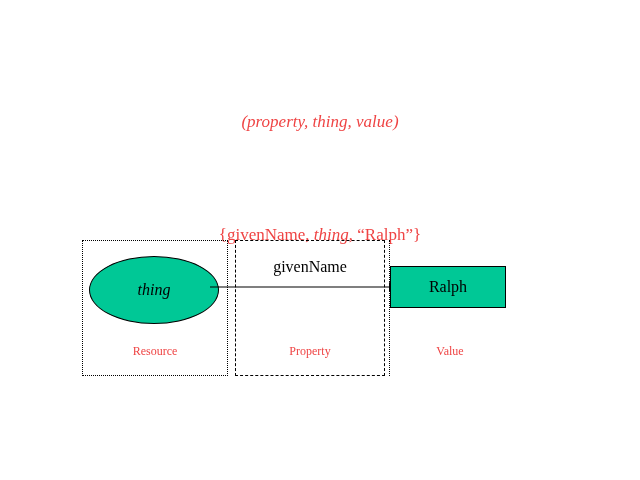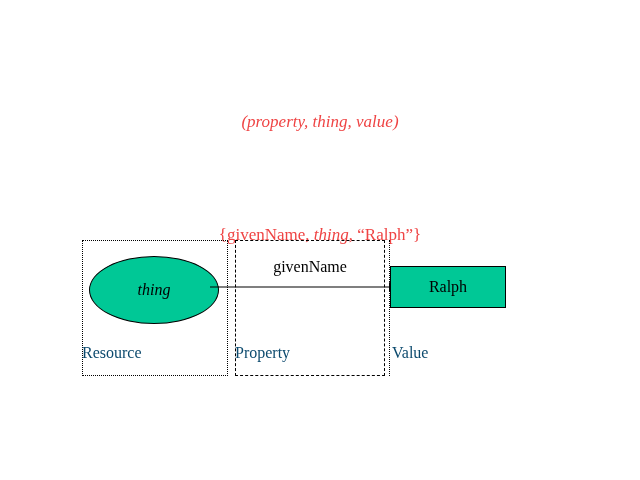--- a/index.html
+++ b/index.html
@@ -127,23 +127,23 @@
     width: 150px;
     text-align: center;
     font-size: 16px;
     color: #000000;
   }
 
   
   .caption {
     position: absolute;
     top: 344px;
-    font-size: 16px;
-    text-align: left;
-    color: #0c4a6e;
+    font-size: 12px;
+    text-align: center;
+    color: #ef4444;
   }
   .caption-resource { left: 82px;  width: 146px; }
   .caption-property { left: 235px; width: 150px; }
   .caption-value    { left: 392px; width: 116px; }
 </style>
 </head>
 <body>
 
 <div id="canvas">
 

